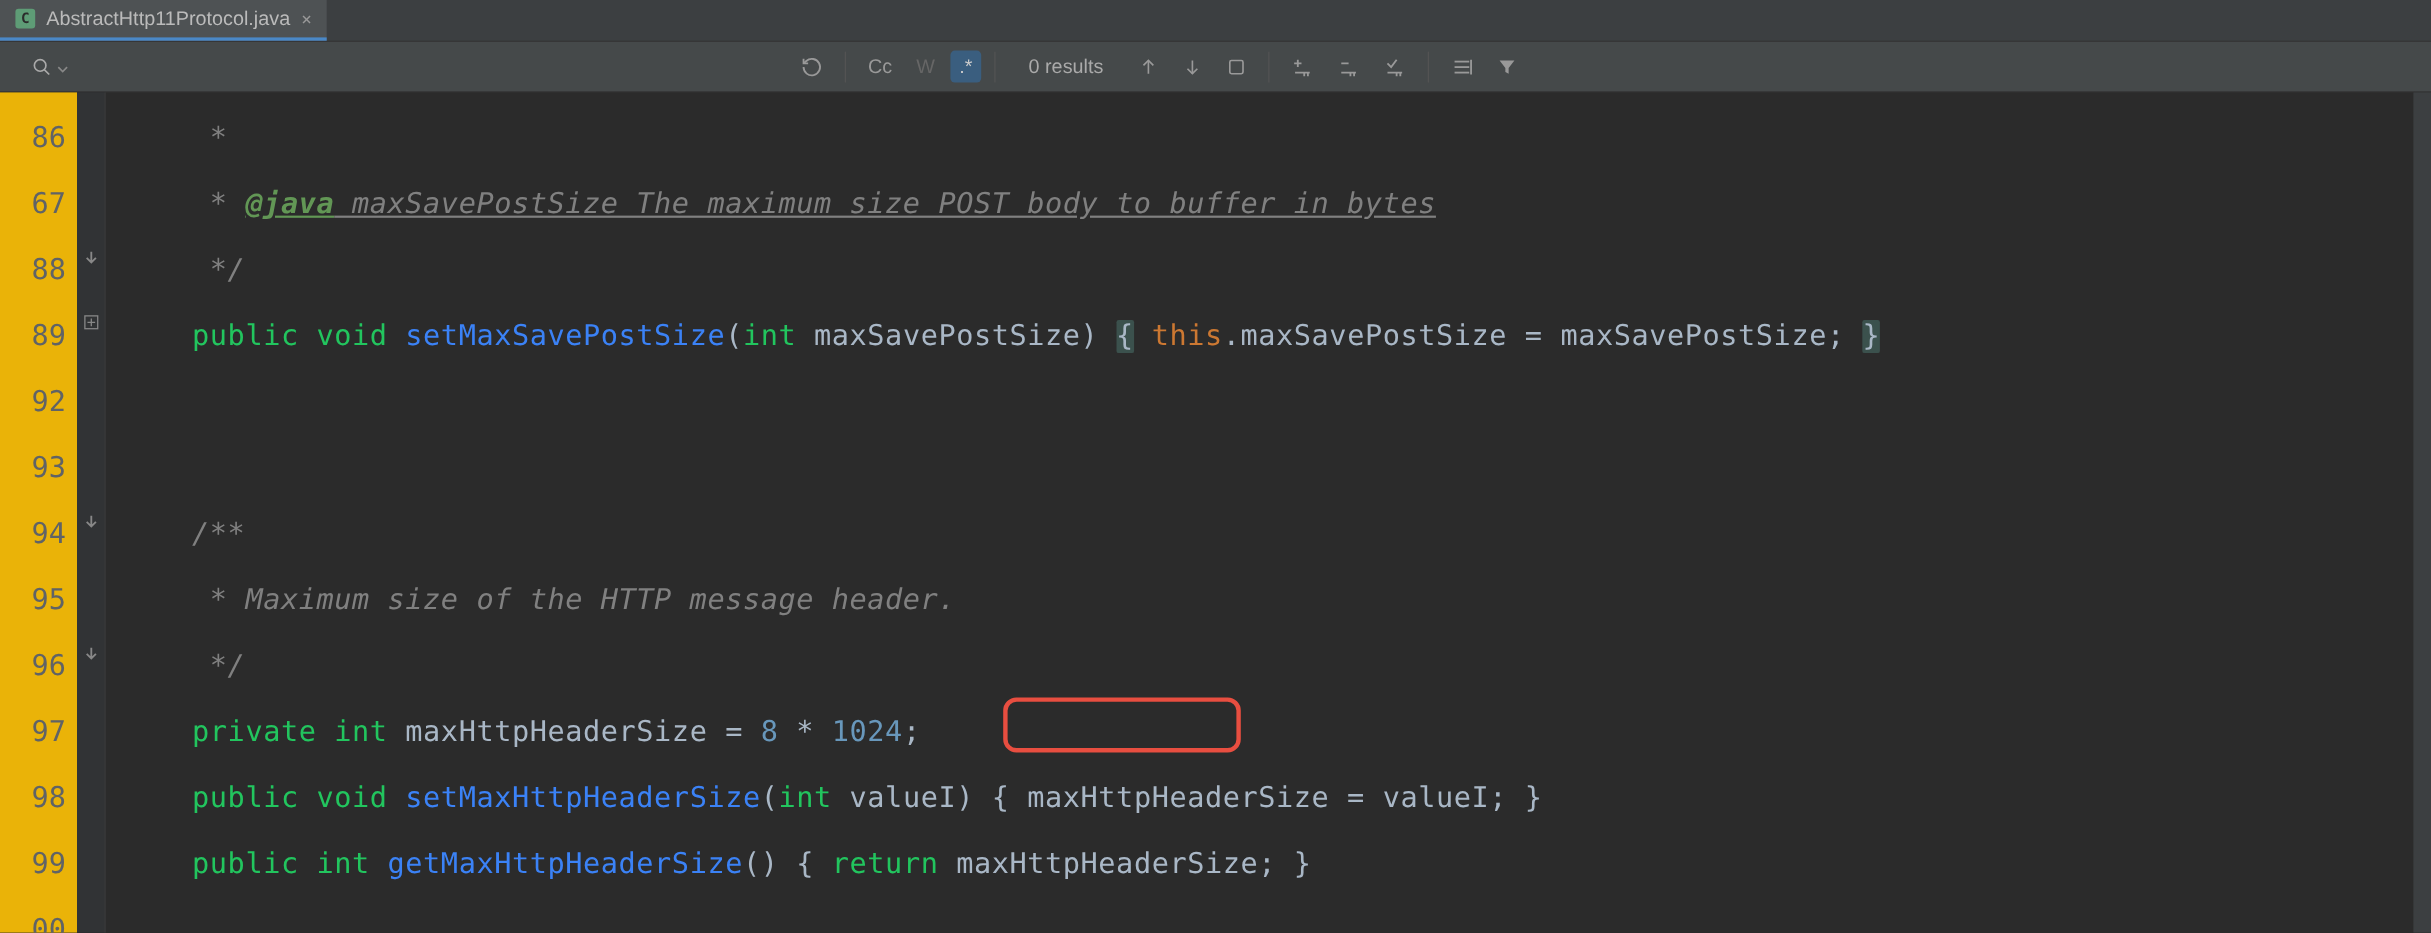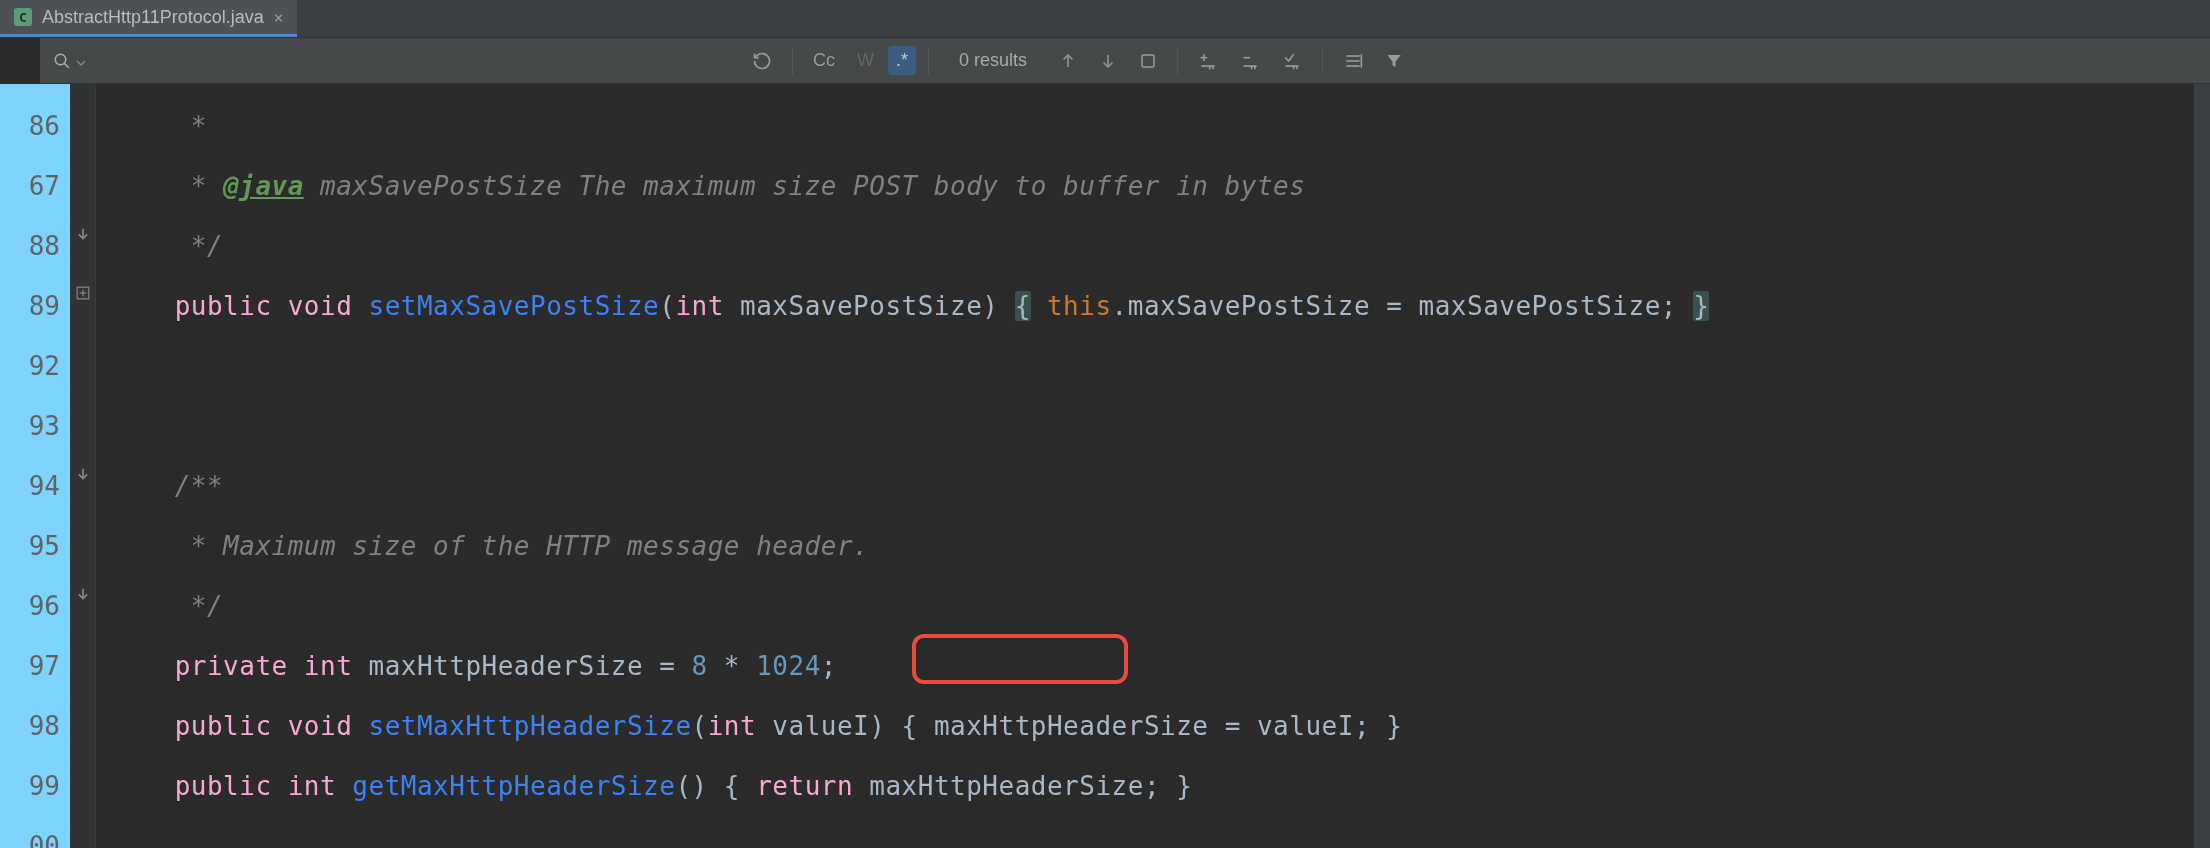--- a/index.html
+++ b/index.html
@@ -49,24 +49,23 @@
     .tab-close {
       color: #999;
       font-size: 16px;
       cursor: pointer;
     }
     .find-bar {
       background: #45494a;
       height: 46px;
       display: flex;
       align-items: center;
-      padding: 0 10px;
+      padding: 0 26px;
       gap: 6px;
       border-bottom: 1px solid #323232;
-      margin-left: 40px;
     }
     .find-icon {
       color: #aaa;
       width: 24px;
       display: flex;
       align-items: center;
       justify-content: center;
     }
     .find-dropdown {
       color: #888;
@@ -107,21 +106,21 @@
       margin: 0 18px;
     }
     .editor-area {
       display: flex;
       height: calc(100% - 84px);
       background: #2b2b2b;
       position: relative;
     }
     .gutter {
       width: 70px;
-      background: #7dd3fc;
+      background: #eab308;
       padding-top: 12px;
       text-align: right;
       color: #606366;
       user-select: none;
     }
     .gutter-fold {
       width: 26px;
       background: #313335;
       padding-top: 12px;
       position: relative;
@@ -153,26 +152,26 @@
     .code-line {
       height: 60px;
       line-height: 60px;
       white-space: pre;
       font-size: 26px;
       font-family: 'Menlo', 'Monaco', monospace;
       letter-spacing: 0.5px;
     }
     .c-comment { color: #808080; font-style: italic; }
     .c-doctag { color: #629755; font-style: italic; text-decoration: underline; font-weight: bold; }
-    .c-keyword { color: #f9a8d4; }
+    .c-keyword { color: #22c55e; }
     .c-method { color: #3b82f6; }
     .c-param { color: #a9b7c6; }
     .c-this { color: #cc7832; }
     .c-number { color: #6897bb; }
-    .c-ital { font-style: italic; }
+    .c-ital { font-style: italic; text-decoration: underline; }
     .hl-brace { background: #3b514d; border-radius: 2px; }
     .red-box {
       position: absolute;
       border: 4px solid #e84e40;
       border-radius: 12px;
       pointer-events: none;
     }
     .scrollbar-v {
       position: absolute;
       right: 0;

